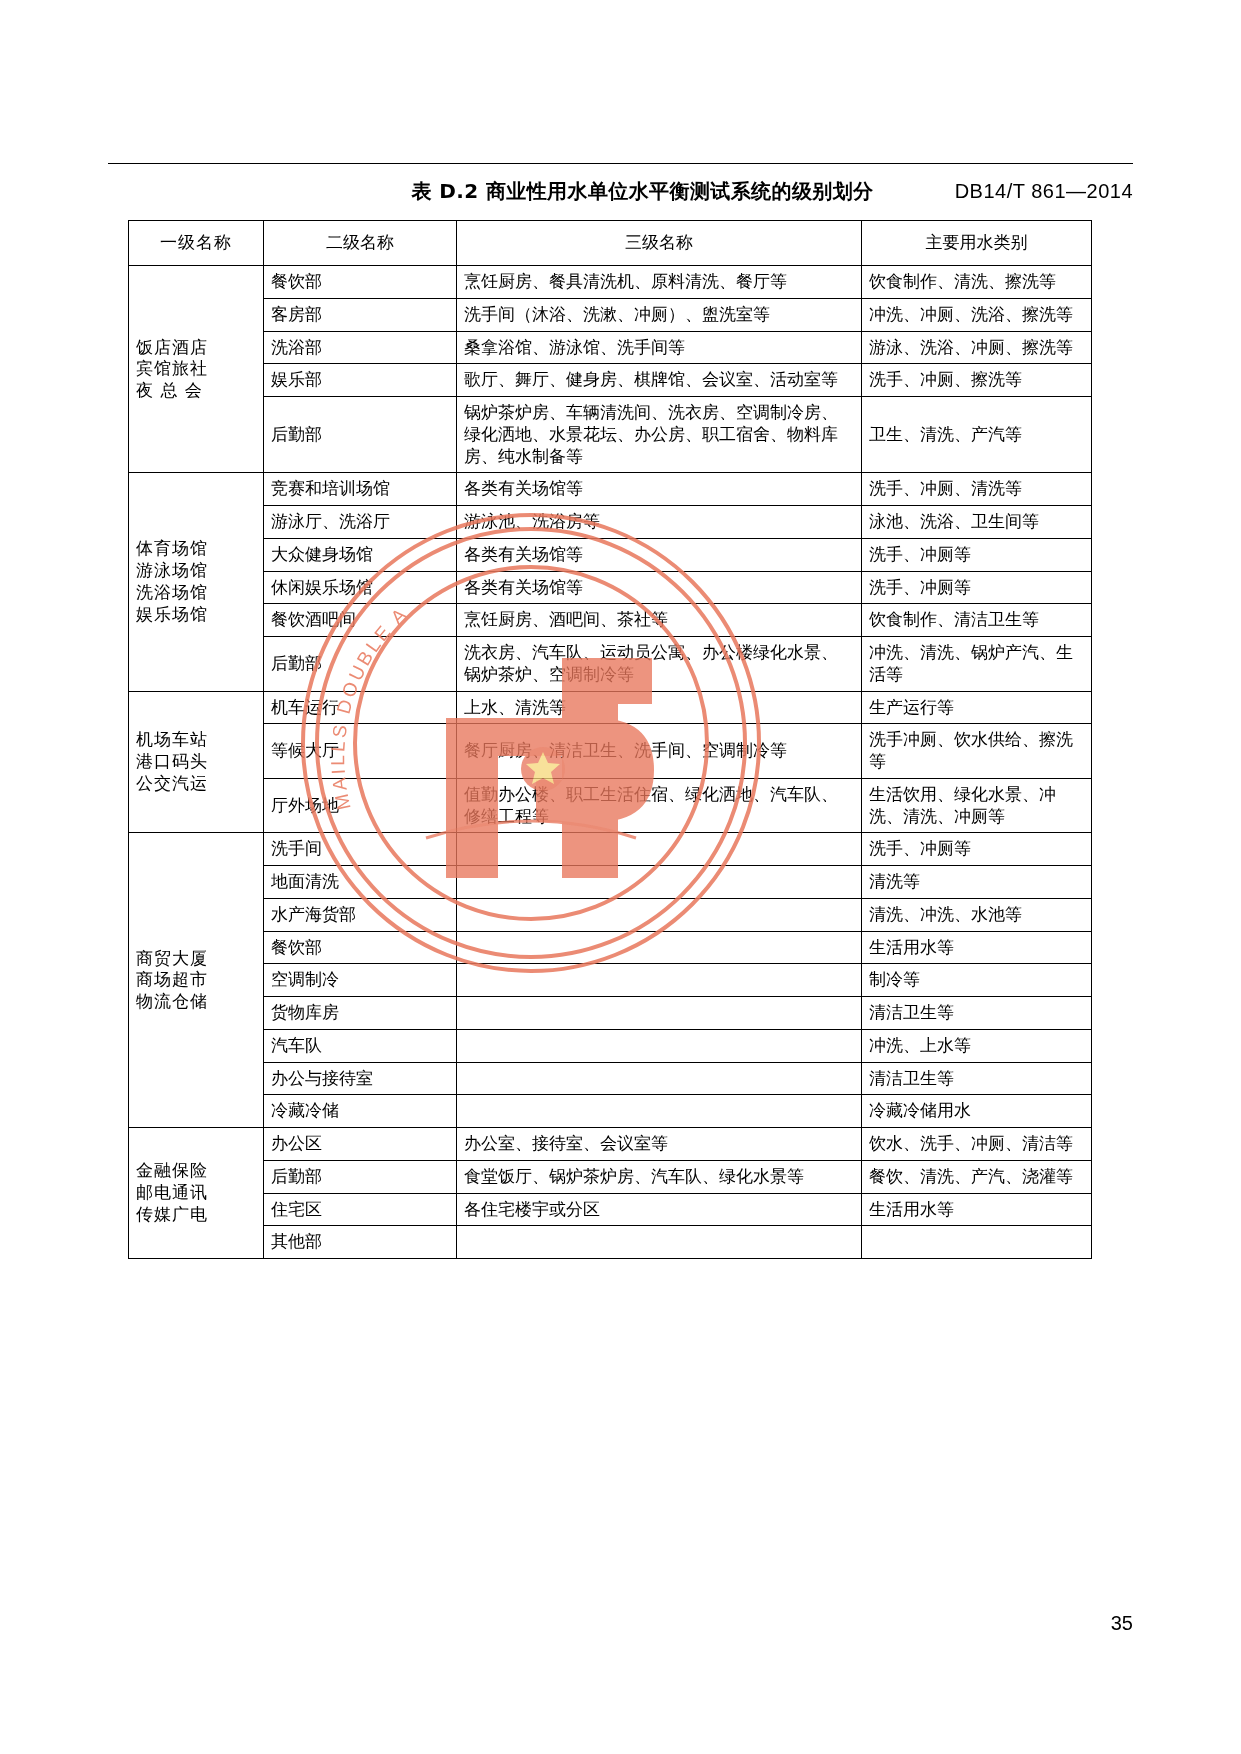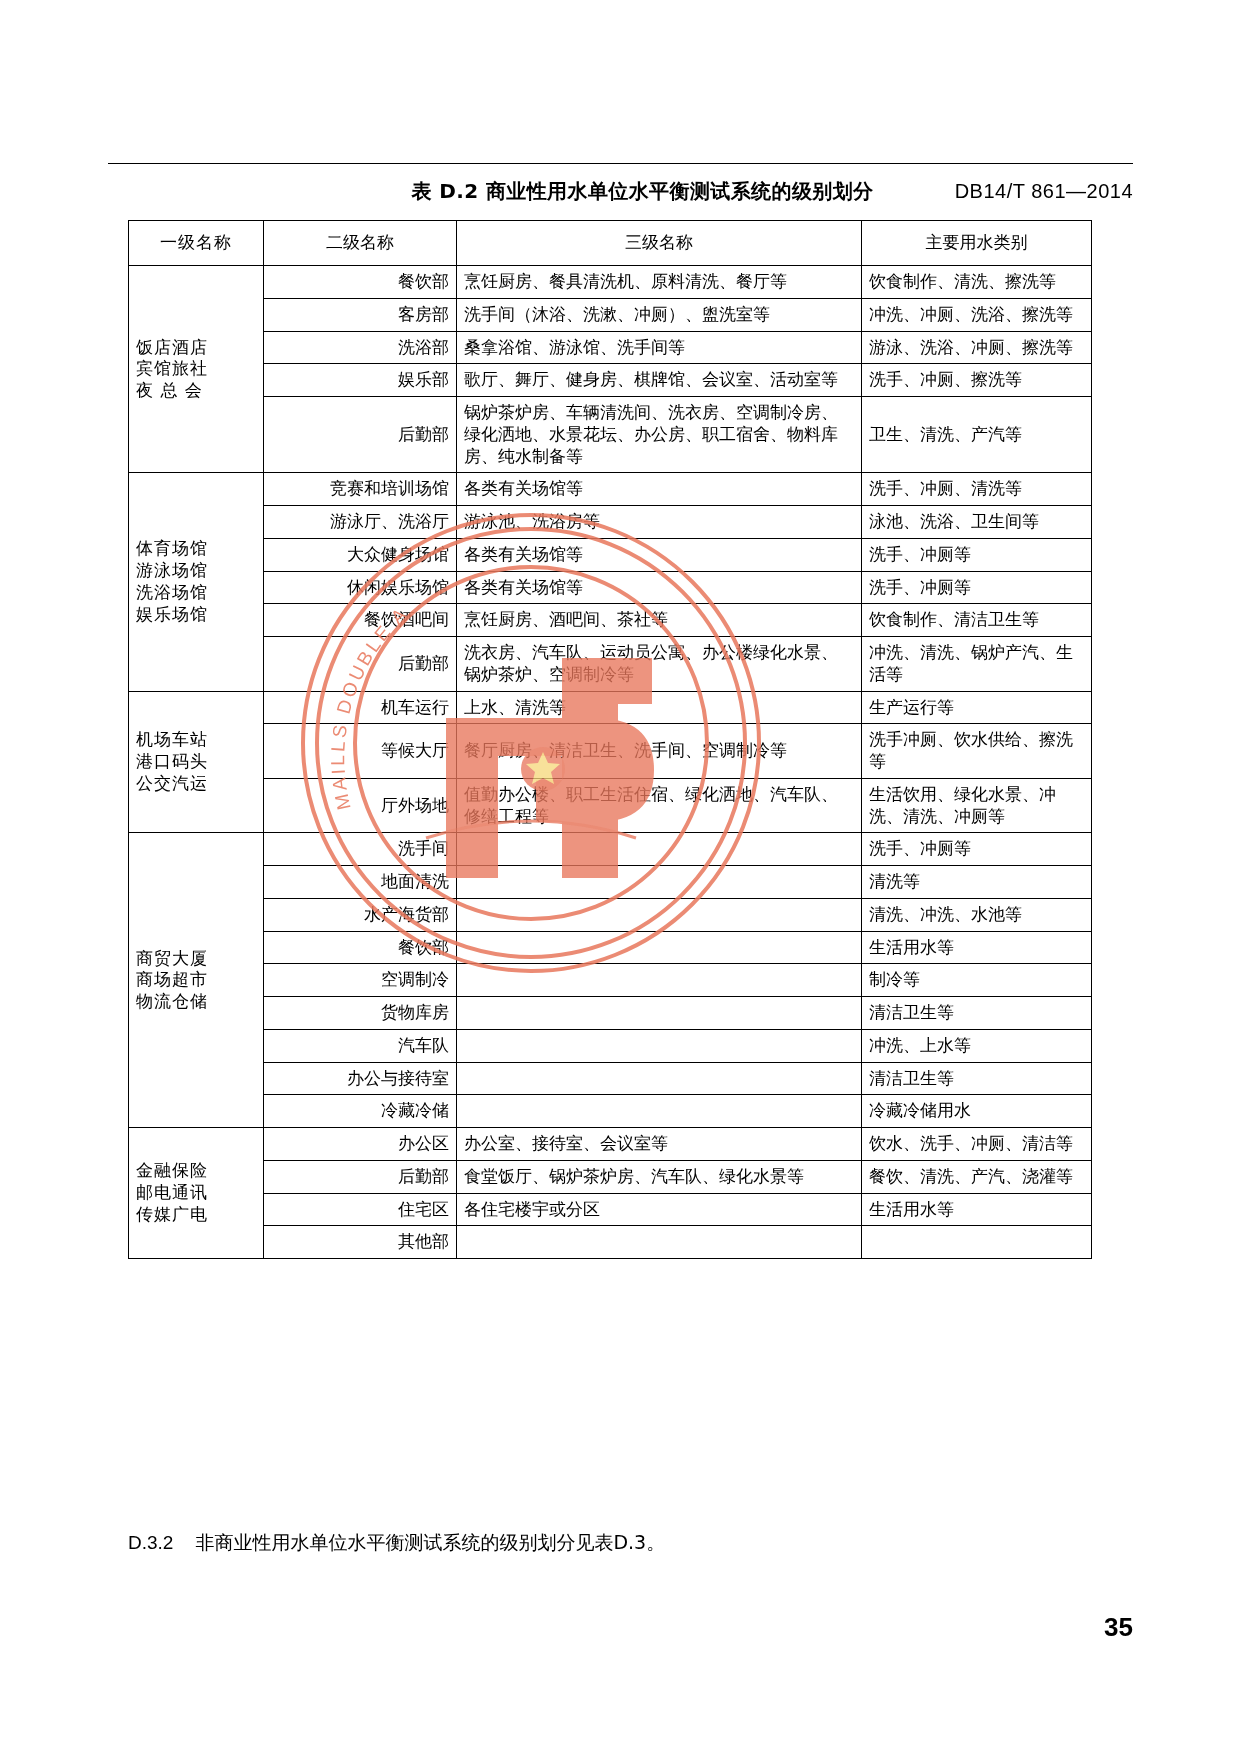--- a/index.html
+++ b/index.html
@@ -63,43 +63,42 @@
     padding: 5px 7px;
     vertical-align: middle;
     line-height: 1.28;
     font-weight: normal;
   }
   table.maintable thead td {
     text-align: center;
     height: 34px;
   }
   td.c1 { text-align: left; width: 120px; line-height: 2.0; letter-spacing: 1px;}
-  td.c2 { text-align: right; width: 178px; }
+  td.c2 { text-align: left; width: 178px; }
   td.c3 { text-align: left; width: 390px; margin-left: 27px; }
   td.c4 { text-align: left; width: 215px; }
   td.center { text-align: center; }
   .footnote {
     position: absolute;
     left: 128px;
     top: 1530px;
     font-size: 19px;
     font-family: "DejaVu Sans", sans-serif;
   }
   .footnote .num {
     display: inline-block;
     margin-right: 22px;
     font-family: "Liberation Sans", sans-serif;
   }
   .page-number {
     position: absolute;
     right: 108px;
     top: 1612px;
-    font-size: 26px;
+    font-size: 20px;
     font-family: "Liberation Sans", sans-serif;
-    font-weight: bold;
   }
   
   .stamp {
     position: absolute;
     left: 296px;
     top: 508px;
     width: 470px;
     height: 470px;
     pointer-events: none;
     opacity: 0.85;
@@ -289,23 +288,20 @@
       </tr>
       <tr>
         <td class="c2">其他部</td>
         <td class="c3"></td>
         <td class="c4"></td>
       </tr>
 
     </tbody>
   </table>
 
-  <div class="footnote">
-    <span class="num">D.3.2</span><span>非商业性用水单位水平衡测试系统的级别划分见表D.3。</span>
-  </div>
 
   <div class="page-number">35</div>
 
   <div class="stamp">
     <svg width="470" height="470" viewBox="0 0 470 470" xmlns="http://www.w3.org/2000/svg">
       <g fill="none" stroke="#e8775c" stroke-width="4">
         <circle cx="235" cy="235" r="228"></circle>
         <circle cx="235" cy="235" r="214"></circle>
         <circle cx="235" cy="235" r="176"></circle>
       </g>

